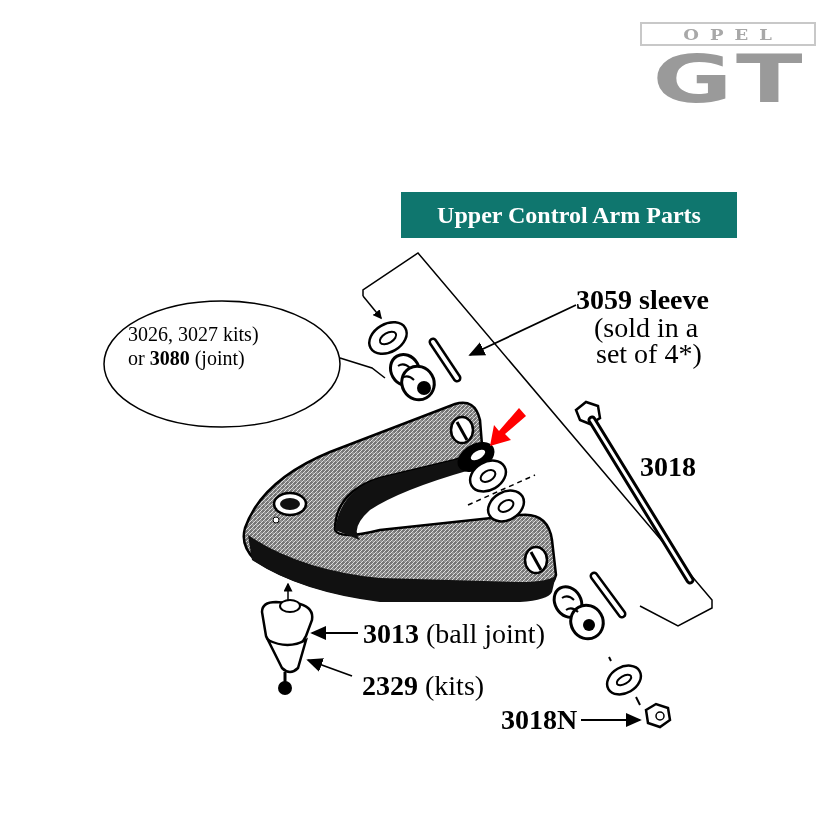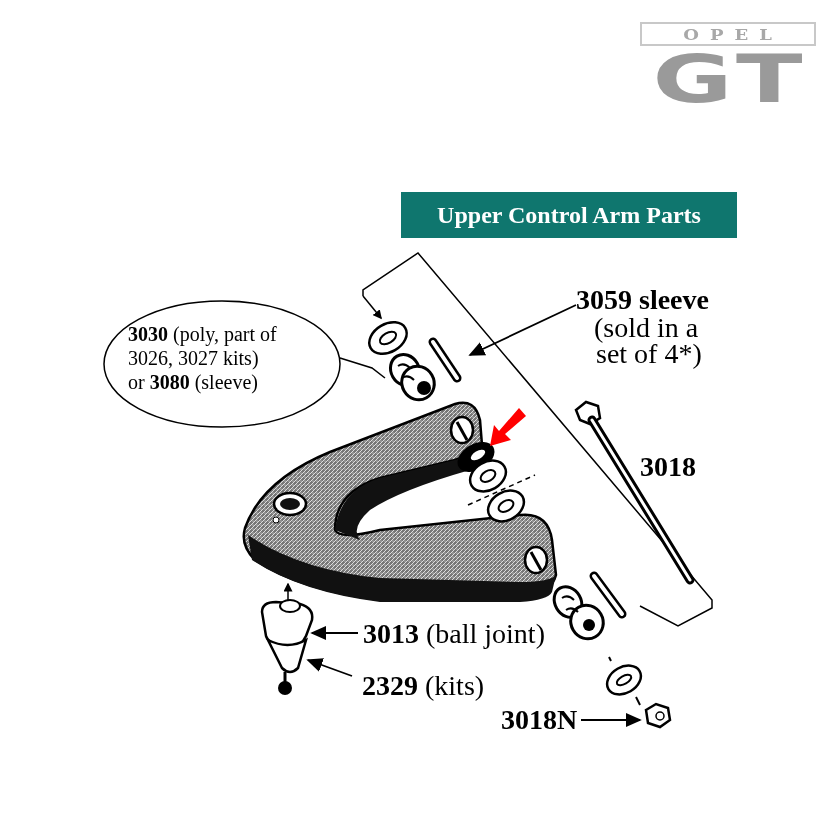--- a/index.html
+++ b/index.html
@@ -146,23 +146,22 @@
     <ellipse cx="290" cy="606" rx="10" ry="6" fill="#fff" stroke="#000" stroke-width="2"></ellipse>
     <path d="M268,640 Q288,650 306,640 L298,668 Q290,676 282,668 Z" fill="#fff" stroke="#000" stroke-width="2.5"></path>
     <circle cx="285" cy="688" r="7" fill="#000"></circle>
     <line x1="285" y1="672" x2="285" y2="682" stroke="#000" stroke-width="3"></line>
   </g>
   <line x1="358" y1="633" x2="312" y2="633" stroke="#000" stroke-width="1.8" marker-end="url(#ah)"></line>
   <line x1="352" y1="676" x2="308" y2="660" stroke="#000" stroke-width="1.8" marker-end="url(#ah)"></line>
 </svg>
 
 <div class="lbl callout-text">
-  <div><b>3030</b> <span>(poly, part of</span></div>
   <div>3026, 3027 kits)</div>
-  <div><span>or</span> <b>3080</b> <span>(sleeve)</span></div>
+  <div><span>or</span> <b>3080</b> <span>(joint)</span></div>
 </div>
 
 <div class="lbl" style="left:576px; top:288px;">
   <b>3059</b> <b>sleeve</b>
 </div>
 <div class="lbl" style="left:594px; top:316px;">(sold in a</div>
 <div class="lbl" style="left:596px; top:342px;">set of 4*)</div>
 
 <div class="lbl" style="left:640px; top:431px;margin-top:24px;">
   <b>3018</b>

